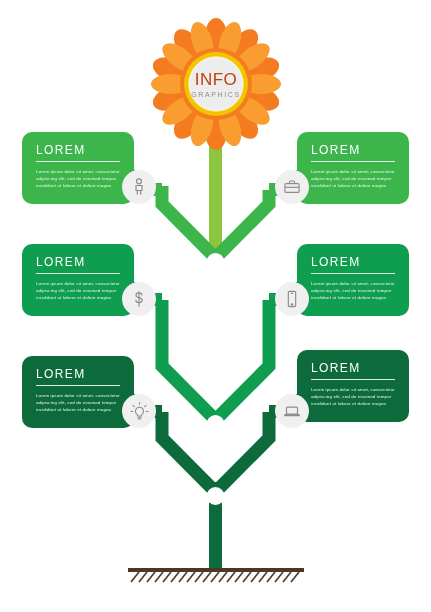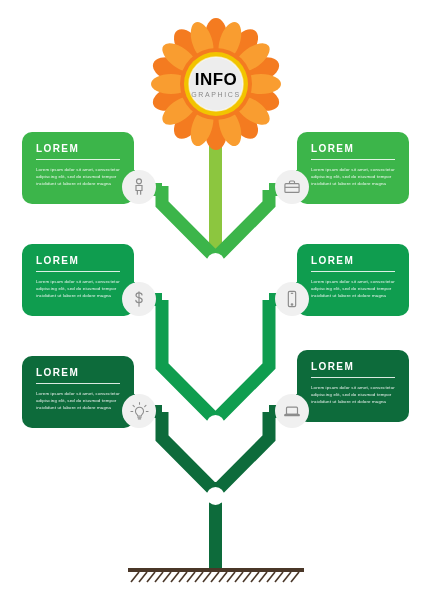--- a/index.html
+++ b/index.html
@@ -13,22 +13,22 @@
   
   .panel{
     position:absolute;
     border-radius:10px;
     box-sizing:border-box;
     padding:12px 14px 12px 14px;
   }
   .panel.left{text-align:left;}
   .panel.right{text-align:left;}
   .panel-title{
-    font-size:10px;
-    font-weight:bold;
+    font-size:12px;
+    font-weight:normal;
     letter-spacing:1.4px;
     color:#ffffff;
     margin:0 0 5px 0;
     line-height:1;
   }
   .panel-rule{
     height:1px;
     background:rgba(255,255,255,.85);
     margin:0 0 6px 0;
     border:0;
@@ -61,21 +61,21 @@
   #flower{position:absolute;left:150px;top:18px;width:132px;height:132px;}
   #flower svg{display:block;}
   #flower-label{
     position:absolute;
     left:150px;top:18px;width:132px;height:132px;
     display:flex;flex-direction:column;
     align-items:center;justify-content:center;
     pointer-events:none;
   }
   #flower-title{
-    font-size:17px;font-weight:bold;color:#000000;
+    font-size:17px;font-weight:normal;color:#c2410c;
     letter-spacing:.5px;line-height:1;margin:0;
   }
   #flower-sub{
     font-size:7px;color:#8a8a8a;letter-spacing:1.6px;
     line-height:1;margin:3px 0 0 0;
   }
 </style>
 </head>
 <body>
 

